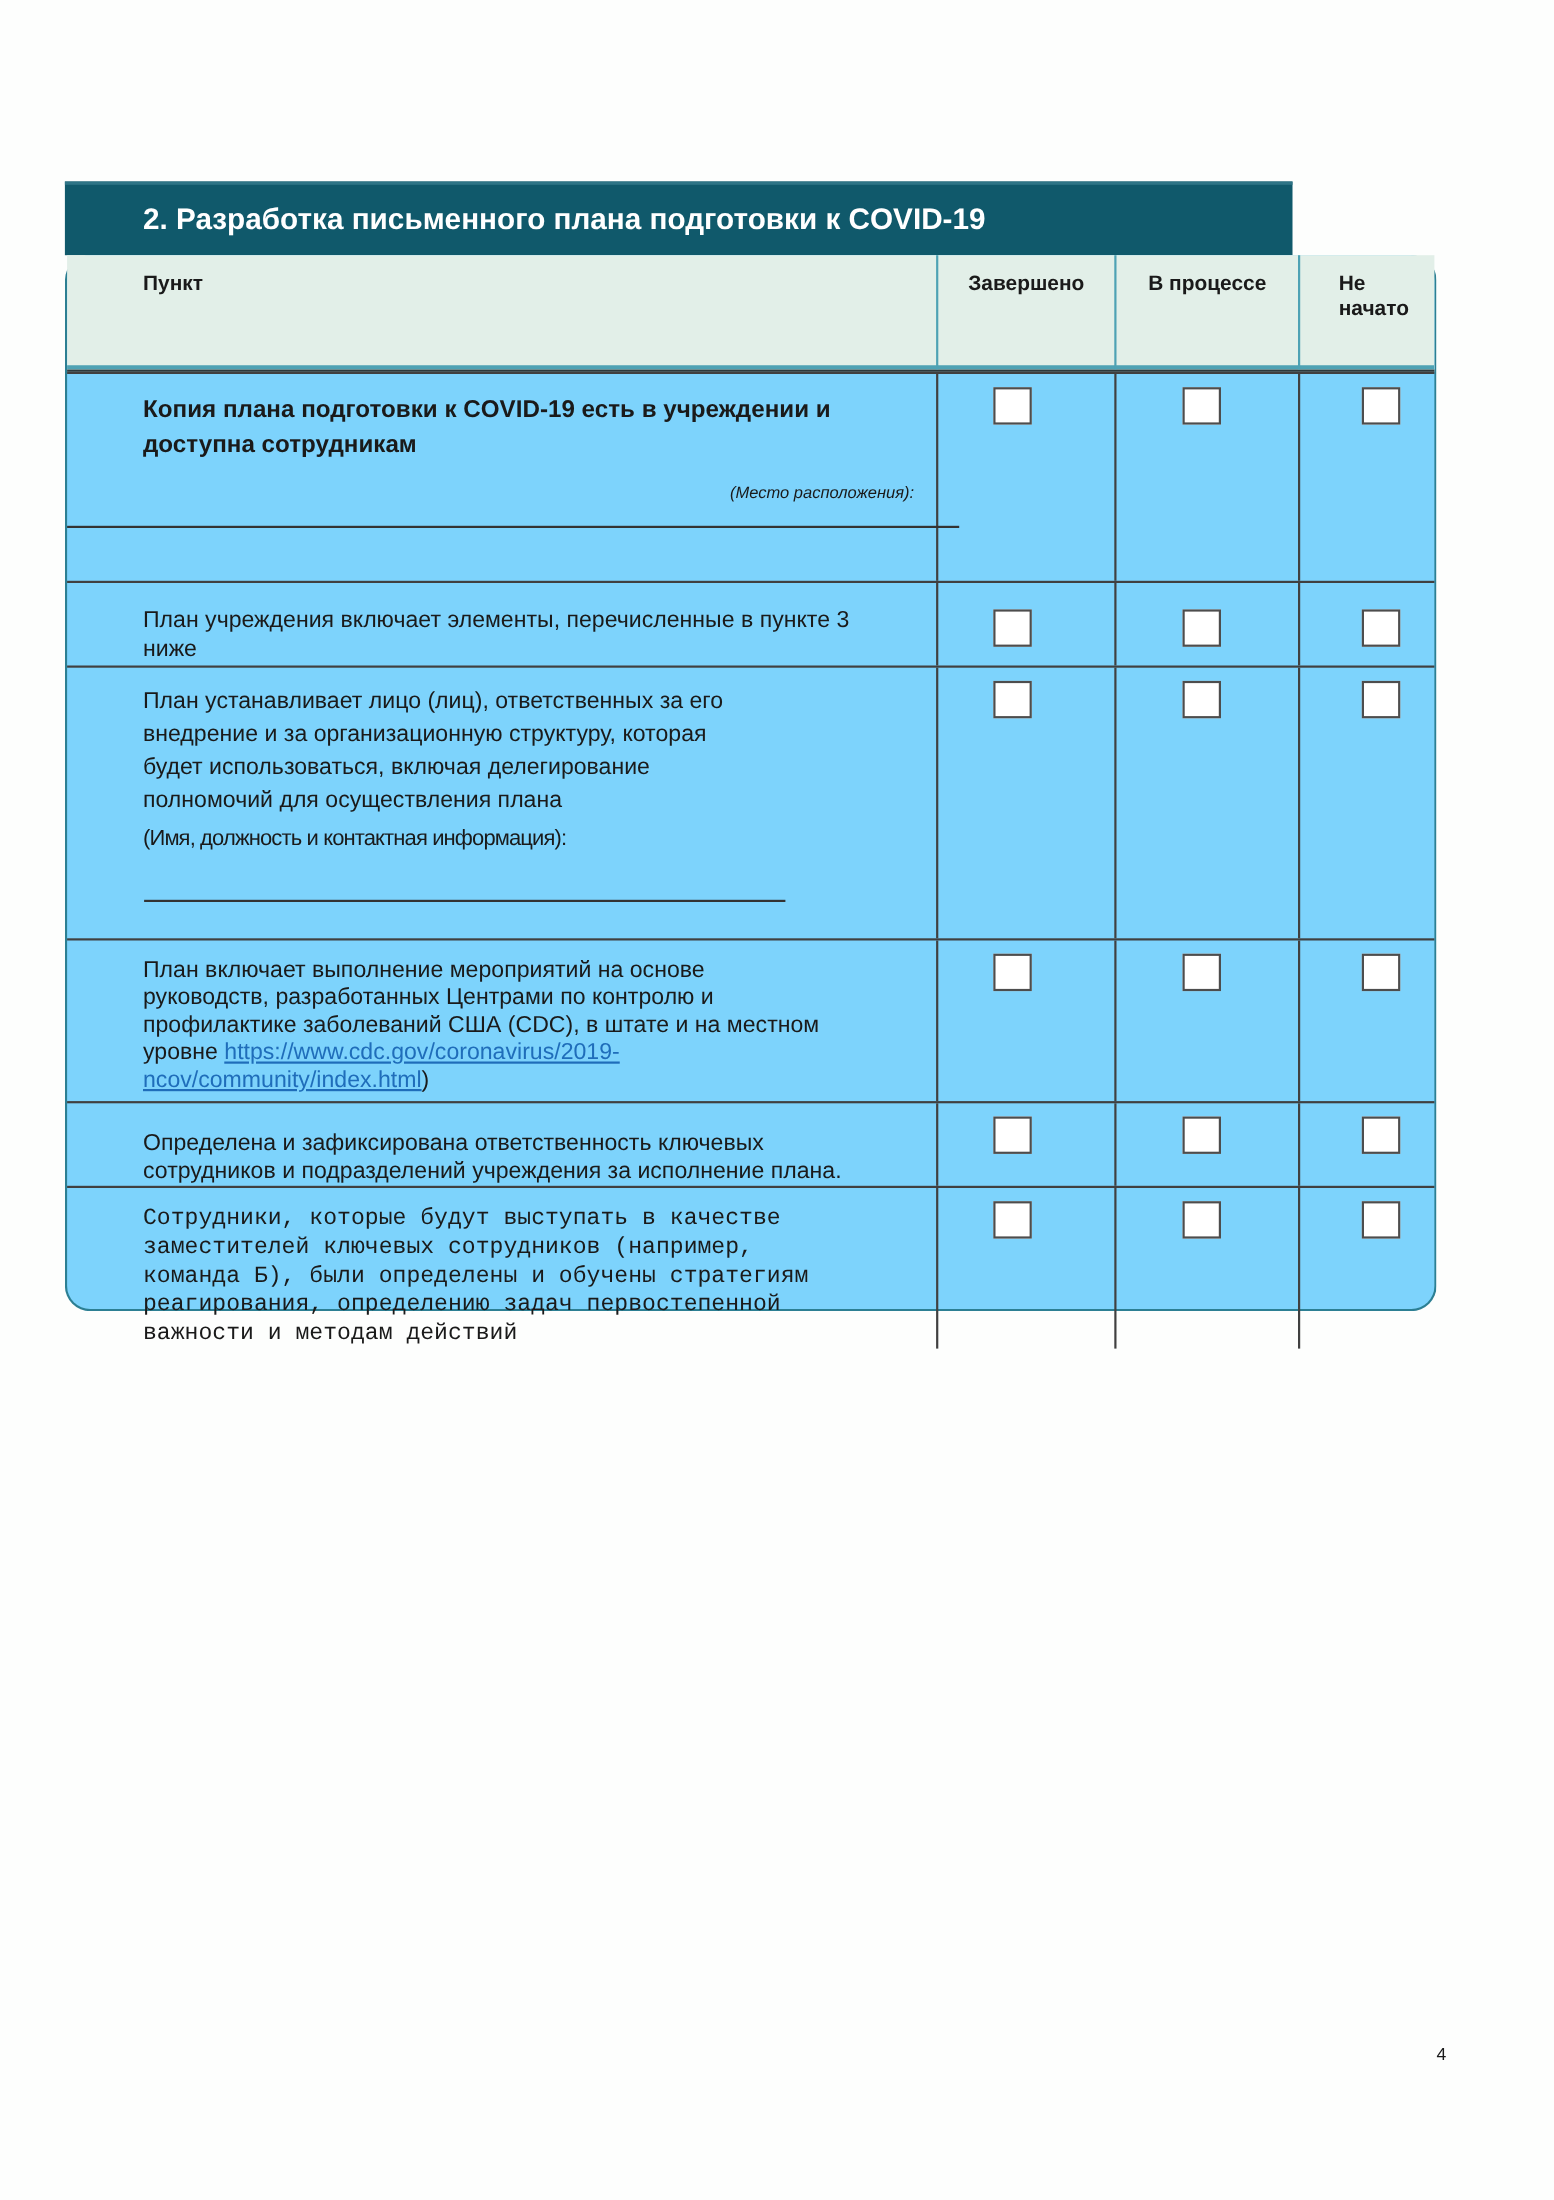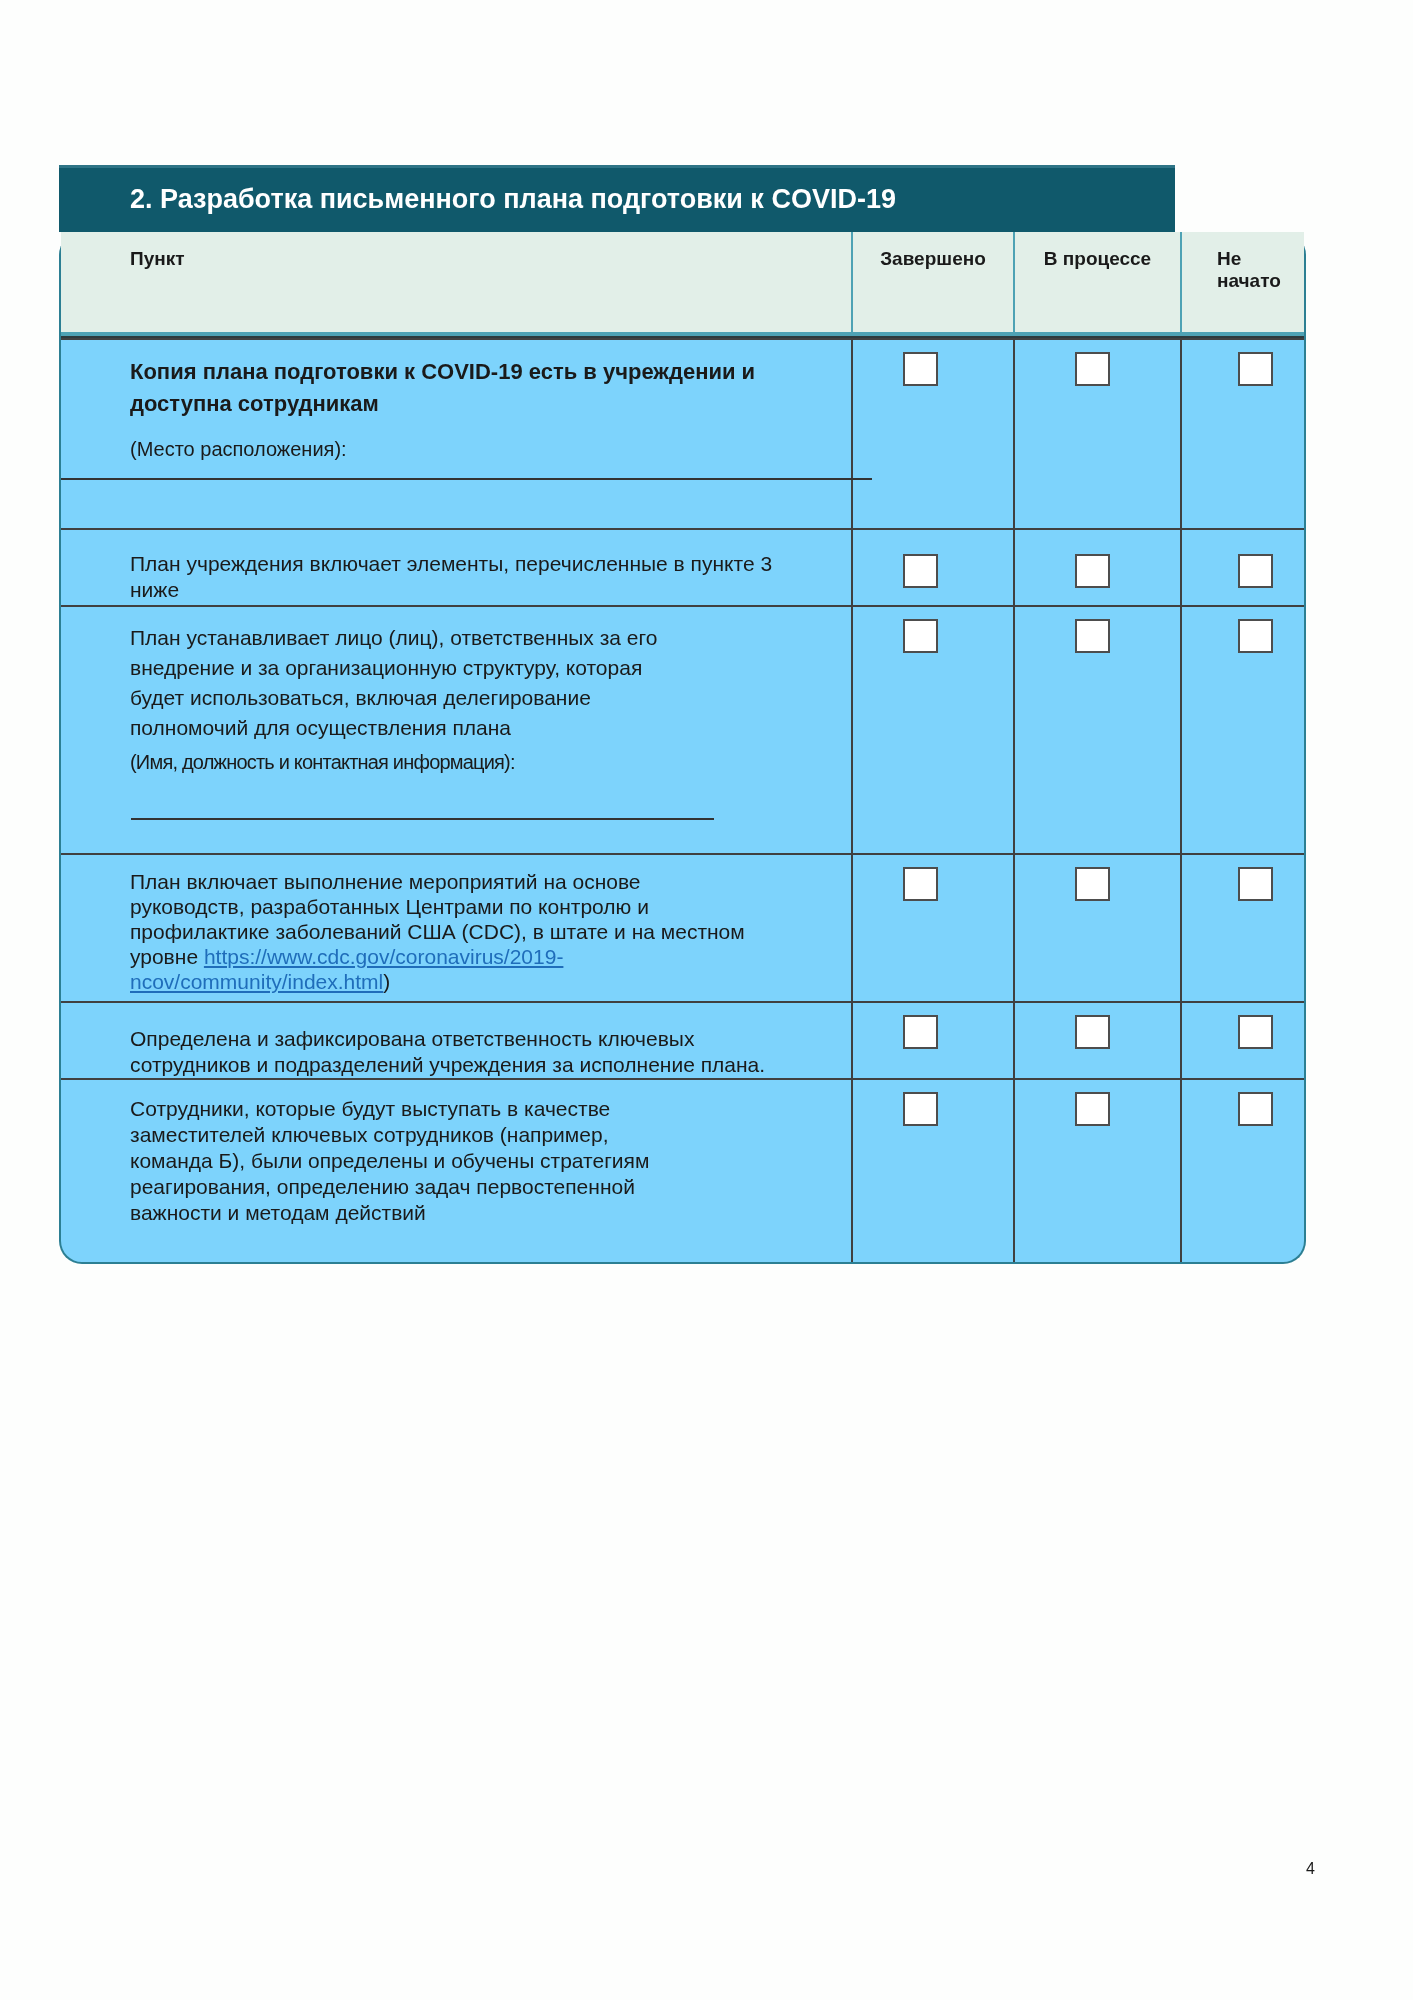--- a/index.html
+++ b/index.html
@@ -31,29 +31,29 @@
   .hdr { background:#e2efe8; height:106px; border-bottom:2px solid #2c3a3d; box-shadow:inset 0 -4px 0 #4ea2b4; }
   .hdr > div { border-left:2px solid #4ea2b4; padding-top:16px; font-size:19px; font-weight:bold; }
   .hdr > div:first-child { border-left:none; padding-left:69px; }
   .hdr .c-center { text-align:center; padding-top:16px; }
   .hdr .c-left  { padding-left:35px; white-space:pre-line; }
 
   .body-row { border-top:2px solid #404040; }
   .body-row:first-of-type { border-top:none; }
   .body-row > .cb-cell { border-left:2px solid #404040; padding-top:12px; }
   .r1 { height:190px; } .r2 { height:77px; } .r3 { height:248px; }
-  .r4 { height:148px; } .r5 { height:77px; } .r6 { height:184px; }
+  .r4 { height:148px; } .r5 { height:77px; } .r6 { height:112px;font-family:Liberation Mono, monospace; }
   .r2 > .cb-cell { padding-top:24px; }
 
   .item-cell { padding:16px 20px 0 69px; }
   .txt { font-size:21px; line-height:26px; white-space:pre-line; }
   .lh30 { line-height:30px; }
   .lh25 { line-height:25px; }
   .bold-head { font-size:22px; font-weight:bold; line-height:32px; white-space:pre-line; }
-  .ital { font-size:20px; line-height:26px; }
+  .ital { font-style:italic; font-size:15px; line-height:26px;text-align:right; }
   .cond { font-size:20px; letter-spacing:-0.8px; line-height:26px; margin-top:6px; }
   .gap16 { margin-top:16px; } .gap38 { margin-top:38px; }
 
   .fill-line { position:absolute; height:2px; background:#333333; z-index:2; }
   .line-r1 { left:0; top:138px; width:811px; }
   .line-r3 { left:70px; top:211px; width:583px; }
 
   .cb { width:31px; height:30px; border:2px solid #4d4d4d; background:#ffffff; }
   .off2 { margin-left:50px; } .off3 { margin-left:60px; } .off4 { margin-left:56px; }
 

